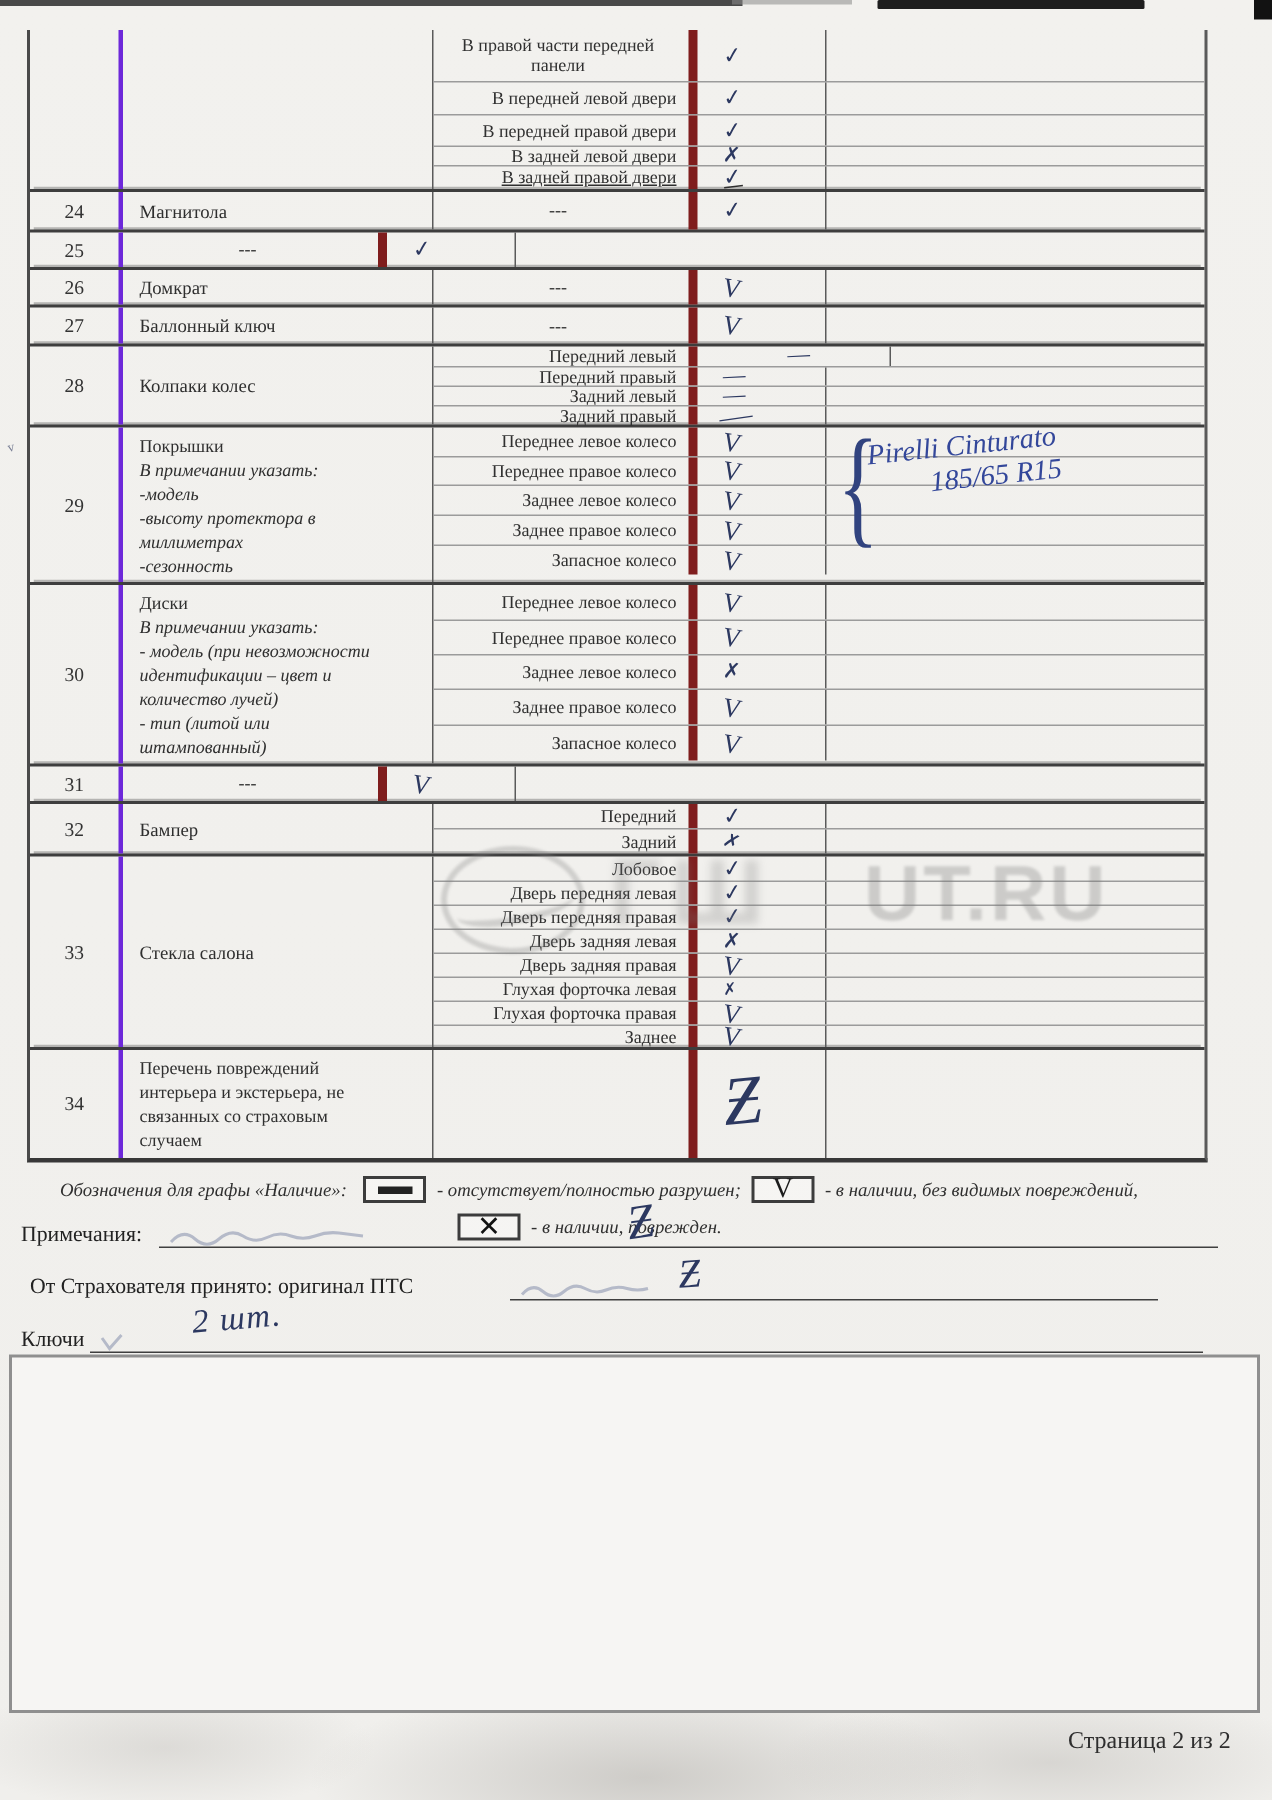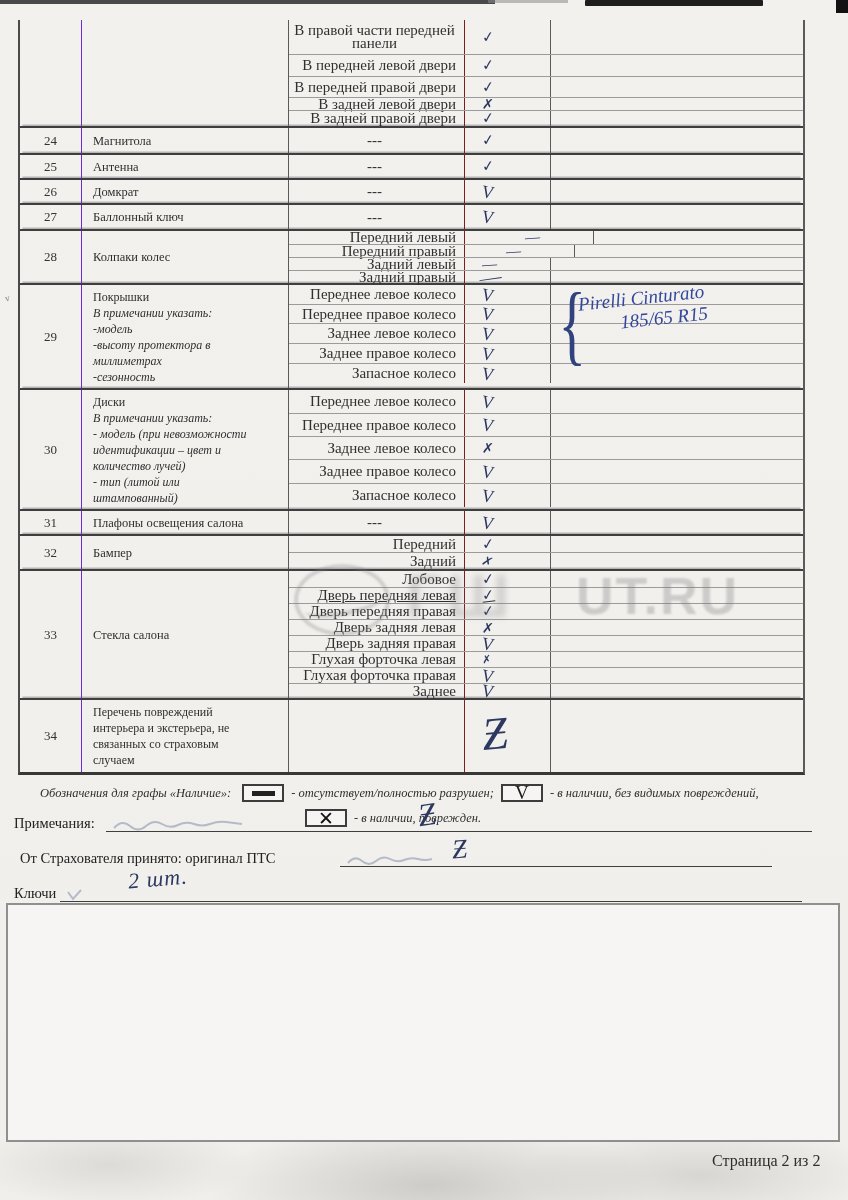--- a/index.html
+++ b/index.html
@@ -27,37 +27,37 @@
   .tbl {
     position:absolute; left:18px; top:20px; width:787px;
     border-left:2px solid #4a4a4a;
     border-right:2px solid #5a5a5a;
     border-bottom:3px solid #383838;
     font-size:12.5px;
   }
   .mrow { display:flex; align-items:stretch; }
   .mrow + .mrow { border-top:2.5px solid #3e3e3e; box-shadow:0 -4px 0 -2.5px rgba(70,70,70,.35); }
   .c-num {
-    width:62px; flex:0 0 62px; border-right:1px solid #6d28d9;
+    width:62px; flex:0 0 62px; border-right:3px solid #6d28d9;
     display:flex; align-items:center; justify-content:center; font-size:13px; color:#333;
   }
   .c-name {
     width:207px; flex:0 0 207px; border-right:1px solid #5a5a5a;
     display:flex; flex-direction:column; justify-content:center;
     padding:3px 6px 3px 11px; line-height:16px; color:#2f2f2f;
   }
   .c-name.top { justify-content:flex-start; padding-top:4px; font-size:12px; }
   .c-name .nl.it { font-style:italic; }
   .c-rest { flex:1 1 auto; display:flex; flex-direction:column; position:relative; }
   .srow { display:flex; align-items:stretch; flex:1 1 auto; }
   .srow + .srow { border-top:1px solid #9b9b9b; }
   .c-loc {
-    width:176px; flex:0 0 176px; border-right:1px solid #7f1d1d;
+    width:176px; flex:0 0 176px; border-right:6px solid #7f1d1d;
     display:flex; align-items:center; justify-content:flex-end;
-    padding:0 8px 0 4px; font-size:15px; color:#303030; line-height:13px; text-align:right;
+    padding:0 8px 0 4px; font-size:12px; color:#303030; line-height:13px; text-align:right;
   }
   .c-loc.center { justify-content:center; text-align:center; }
   .c-mark {
     width:86px; flex:0 0 86px; border-right:1px solid #5a5a5a;
     display:flex; align-items:center; justify-content:flex-start; padding-left:17px;
     color:#2c3860; overflow:visible;
   }
   .c-note { flex:1 1 auto; }
 
   .mk { display:inline-block; line-height:1; }
@@ -162,21 +162,21 @@
           </div>
           <div class="c-note"></div>
         </div>
         <div class="srow" style="height: 13px; flex: 0 0 13px;">
           <div class="c-loc">В задней левой двери</div>
           <div class="c-mark">
             <span class="mk mk-x">✗</span>
           </div>
           <div class="c-note"></div>
         </div>
-        <div class="srow" style="height: 30px; flex: 0 0 13px;">
+        <div class="srow" style="height: 30px; flex: 0 0 13px; text-decoration: underline;">
           <div class="c-loc">В задней правой двери</div>
           <div class="c-mark">
             <span class="mk mk-check">✓</span>
           </div>
           <div class="c-note"></div>
         </div>
       </div>
     </div>
     <div class="mrow">
       <div class="c-num">24</div>
@@ -188,23 +188,20 @@
           <div class="c-loc center">---</div>
           <div class="c-mark">
             <span class="mk mk-check">✓</span>
           </div>
           <div class="c-note"></div>
         </div>
       </div>
     </div>
     <div class="mrow">
       <div class="c-num">25</div>
-      <div class="c-name">
-        <div class="nl">Антенна</div>
-      </div>
       <div class="c-rest">
         <div class="srow" style="height: 23px; flex: 0 0 23px;">
           <div class="c-loc center">---</div>
           <div class="c-mark">
             <span class="mk mk-check">✓</span>
           </div>
           <div class="c-note"></div>
         </div>
       </div>
     </div>
@@ -244,21 +241,21 @@
         <div class="nl">Колпаки колес</div>
       </div>
       <div class="c-rest">
         <div class="srow" style="height: 13px; flex: 0 0 13px; gap: 43px;">
           <div class="c-loc">Передний левый</div>
           <div class="c-mark">
             <span class="mk mk-dash">—</span>
           </div>
           <div class="c-note"></div>
         </div>
-        <div class="srow" style="height: 13px; flex: 0 0 13px; gap: 24px;">
+        <div class="srow" style="height: 13px; flex: 0 0 13px;">
           <div class="c-loc">Передний правый</div>
           <div class="c-mark">
             <span class="mk mk-dash">—</span>
           </div>
           <div class="c-note"></div>
         </div>
         <div class="srow" style="height: 13px; flex: 0 0 13px;">
           <div class="c-loc">Задний левый</div>
           <div class="c-mark">
             <span class="mk mk-dash">—</span>
@@ -373,23 +370,20 @@
           <div class="c-loc">Запасное колесо</div>
           <div class="c-mark">
             <span class="mk mk-v">V</span>
           </div>
           <div class="c-note"></div>
         </div>
       </div>
     </div>
     <div class="mrow">
       <div class="c-num">31</div>
-      <div class="c-name">
-        <div class="nl">Плафоны освещения салона</div>
-      </div>
       <div class="c-rest">
         <div class="srow" style="height: 23px; flex: 0 0 23px;">
           <div class="c-loc center">---</div>
           <div class="c-mark">
             <span class="mk mk-v">V</span>
           </div>
           <div class="c-note"></div>
         </div>
       </div>
     </div>
@@ -421,21 +415,21 @@
         <div class="nl">Стекла салона</div>
       </div>
       <div class="c-rest">
         <div class="srow" style="height: 16px; flex: 0 0 16px;">
           <div class="c-loc">Лобовое</div>
           <div class="c-mark">
             <span class="mk mk-check">✓</span>
           </div>
           <div class="c-note"></div>
         </div>
-        <div class="srow" style="height: 16px; flex: 0 0 16px; text-decoration: underline;">
+        <div class="srow" style="height: 16px; flex: 0 0 16px;">
           <div class="c-loc">Дверь передняя левая</div>
           <div class="c-mark">
             <span class="mk mk-check">✓</span>
           </div>
           <div class="c-note"></div>
         </div>
         <div class="srow" style="height: 16px; flex: 0 0 16px;">
           <div class="c-loc">Дверь передняя правая</div>
           <div class="c-mark">
             <span class="mk mk-check">✓</span>

